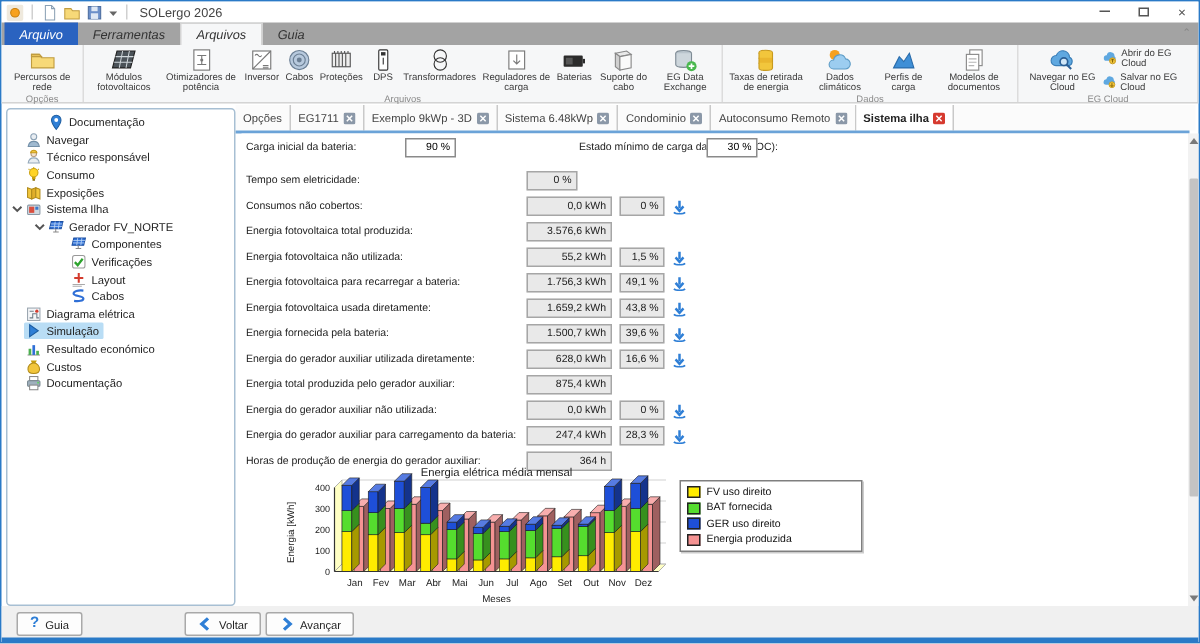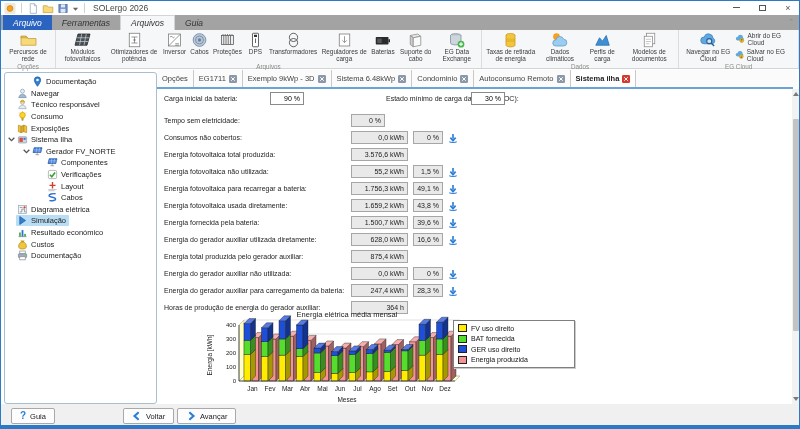--- a/index.html
+++ b/index.html
@@ -51,21 +51,21 @@
   .flabel{font-size:7px;color:#222;}
   .abs{position:absolute;top:3px;}
   .finput{position:absolute;top:0;width:34px;height:13px;border:1px solid #8a8a8a;font-size:7px;text-align:right;padding:0 3px 0 0;font-family:inherit;background:#fff;}
   .frow{display:flex;align-items:center;height:17px;}
   .frow .flabel{width:187px;flex:none;}
   .fbox{width:57px;height:13px;background:#e9e9e9;border:1px solid #a6a6a6;font-size:7px;color:#222;text-align:right;padding:1.5px 3px 0 0;flex:none;}
   .fbox.narrow{width:34px;}
   .fbox.pct{width:30px;margin-left:5px;}
   .dlicon{width:12px;height:12px;margin-left:4px;display:inline-flex;}
   
-  .chartwrap{position:absolute;left:44px;top:220px;width:262px;height:96px;}
+  .chartwrap{position:absolute;left:28px;top:220px;width:262px;height:96px;}
   .ctick{font-size:6px;fill:#222;}
   .cmon{font-size:6.5px;fill:#222;}
   .ctitle{font-size:7.5px;fill:#222;}
   .caxis{font-size:6.5px;fill:#222;}
   .legend{position:absolute;left:292px;top:231px;width:122px;background:#fff;border:1px solid #7f7f7f;box-shadow:1px 1px 0 #ccc;padding:3px 4px;display:flex;flex-direction:column;gap:2.5px;}
   .litem{display:flex;align-items:center;gap:4px;font-size:7px;color:#111;}
   .lsw{width:9px;height:8px;border:1px solid #222;flex:none;}
   
   .vscroll{position:absolute;left:791px;top:88px;width:8px;height:315px;background:#f2f2f2;}
   .varrow{position:absolute;left:0;width:8px;height:10px;display:flex;align-items:center;justify-content:center;}

